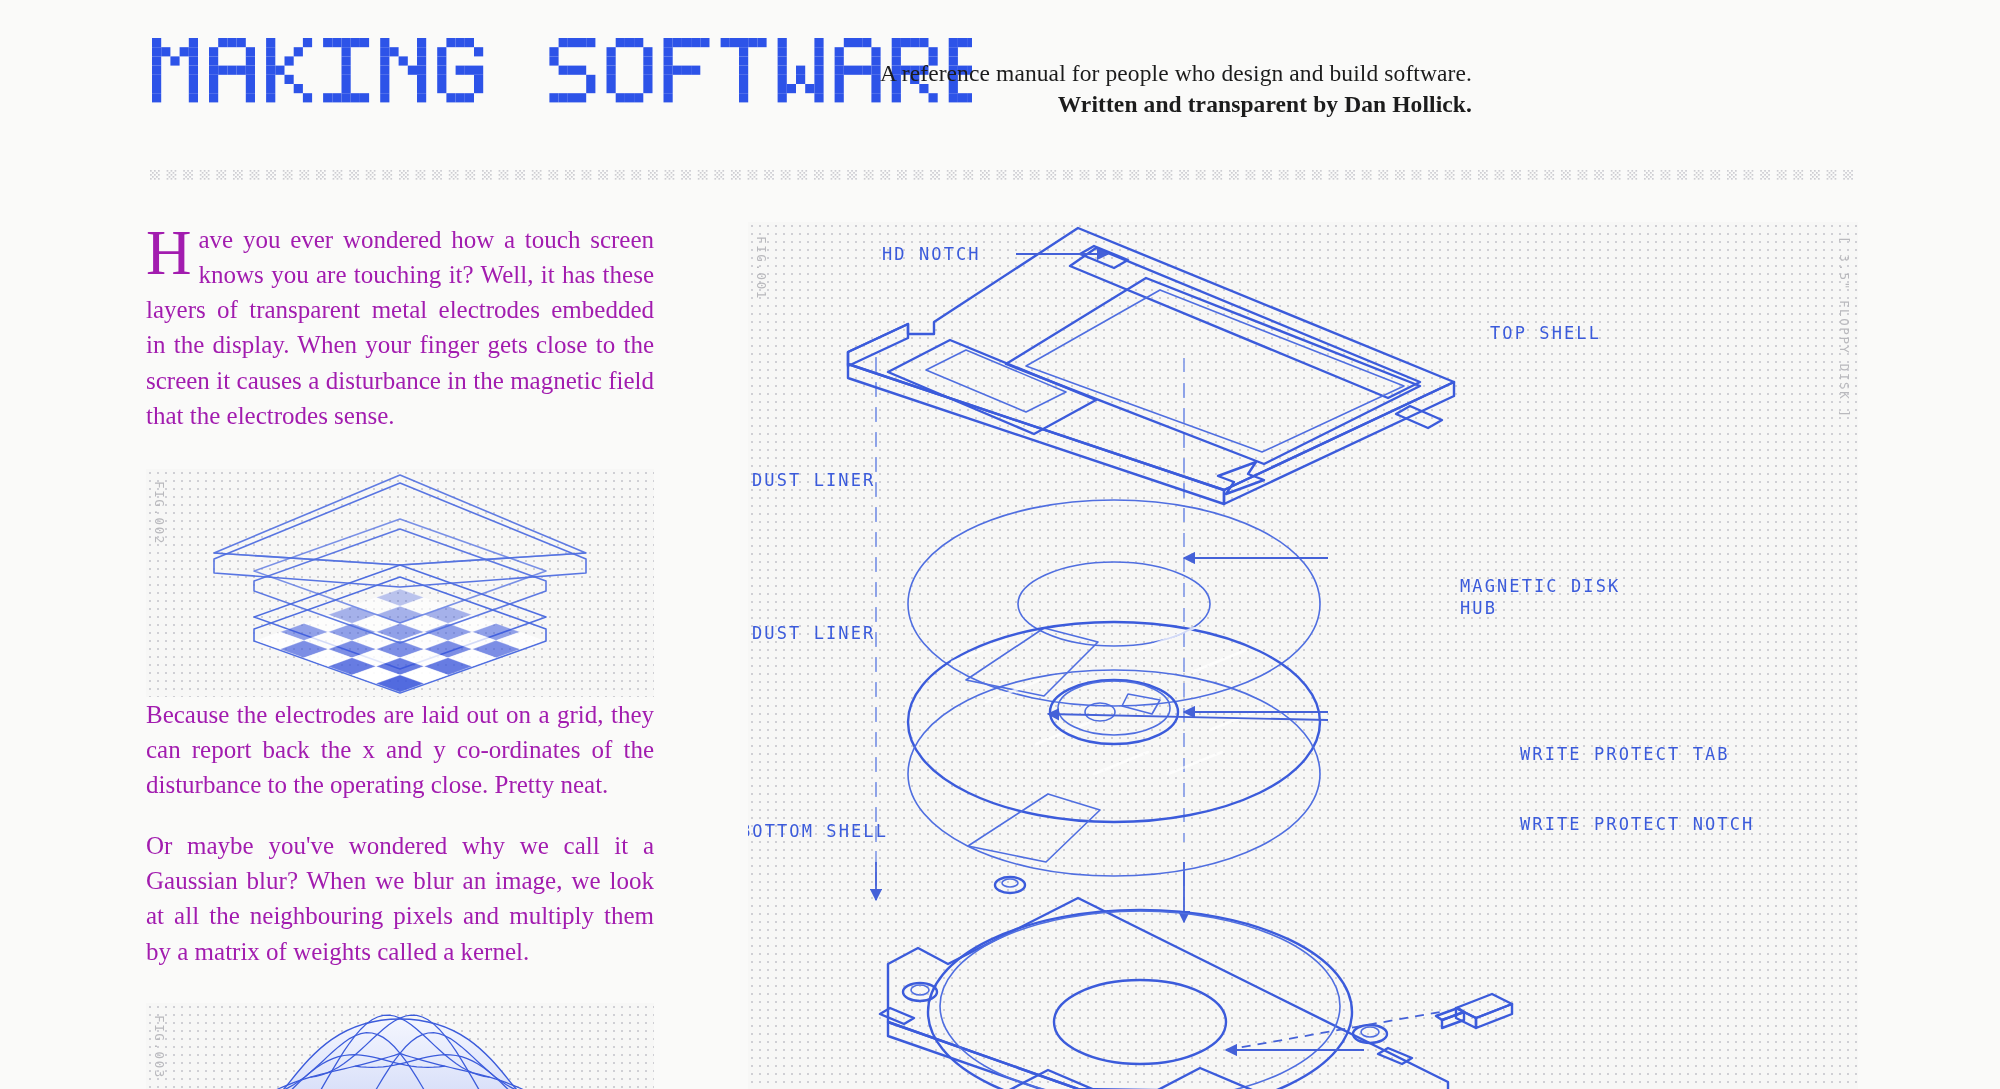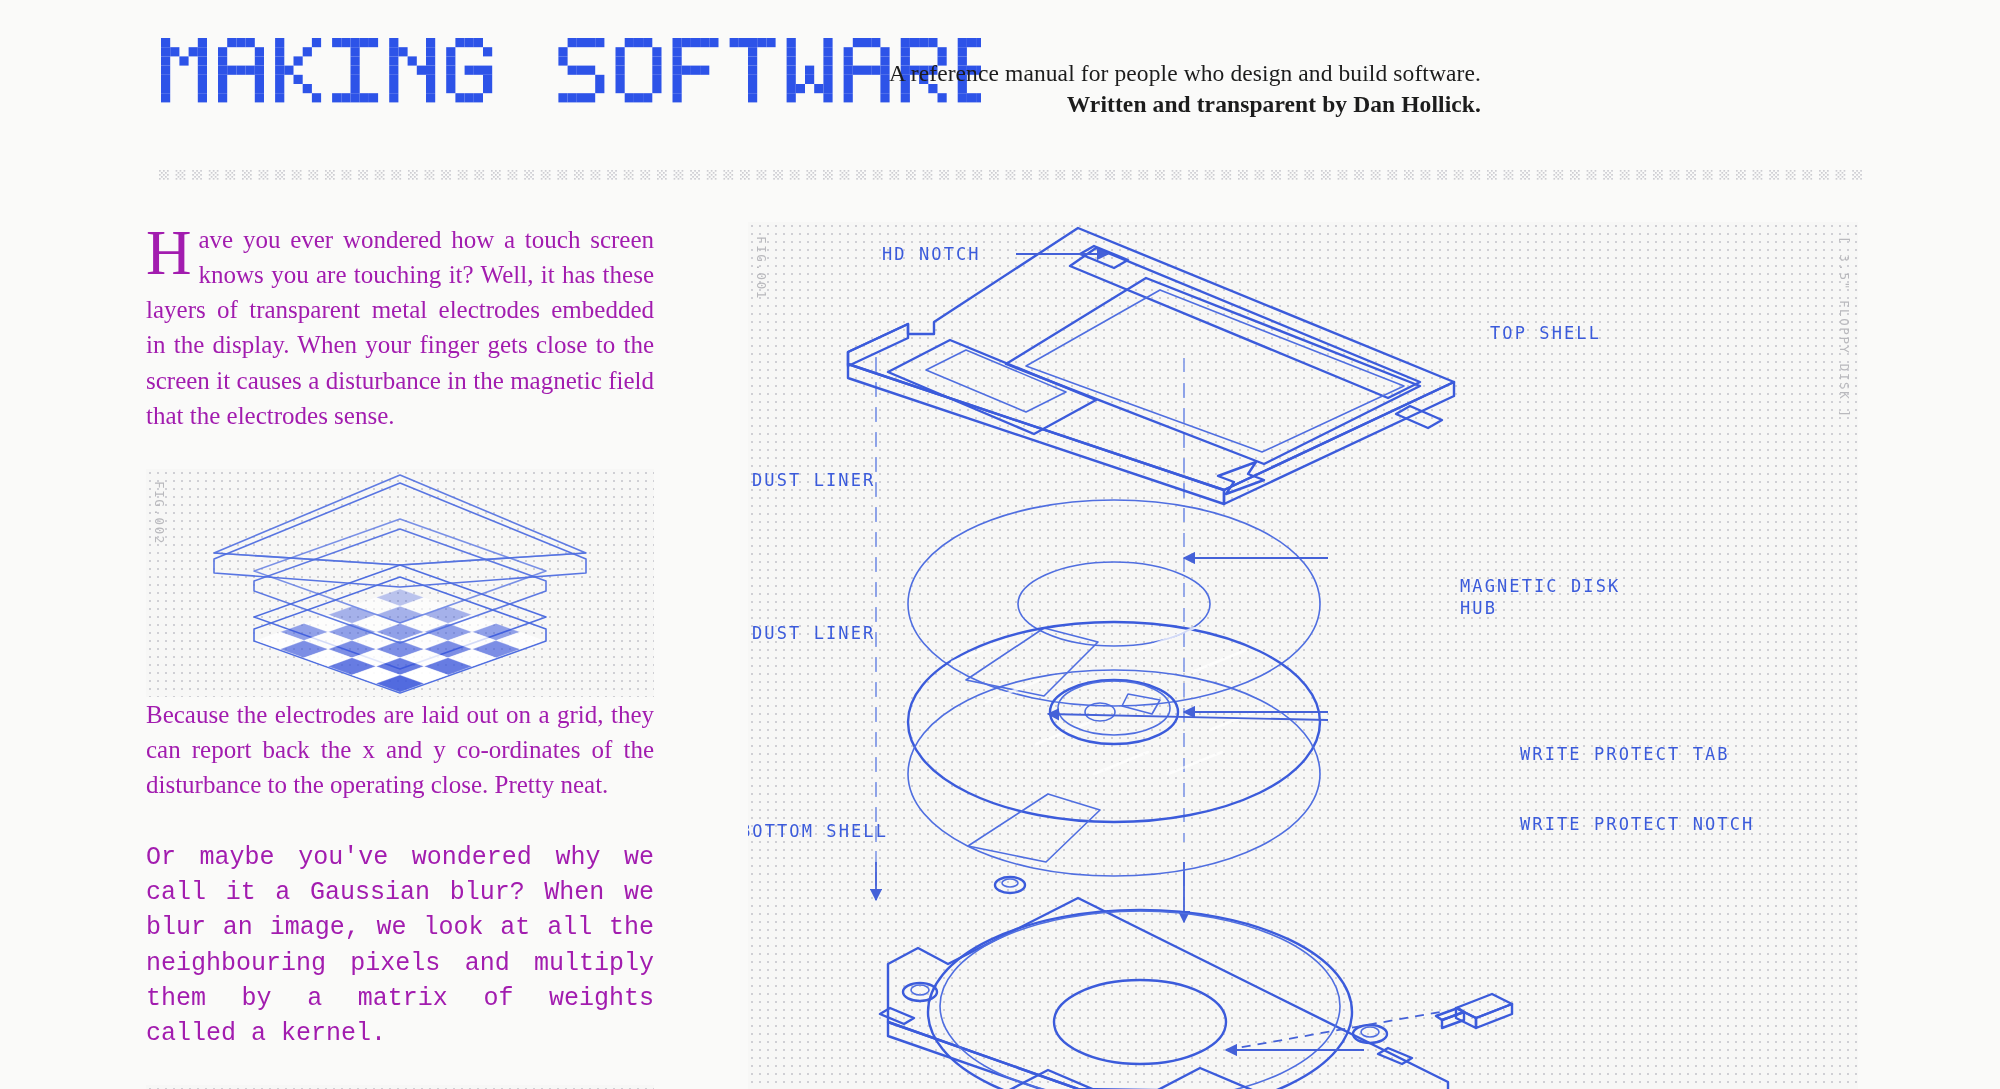--- a/index.html
+++ b/index.html
@@ -16,21 +16,21 @@
   #page {
     position: relative;
     width: 2000px;
     height: 1089px;
     background: #fafaf9;
   }
 
   
   #header {
     position: absolute;
-    left: 13px; top: 0;
+    left: 4px; top: 0;
     width: 1608px;
     height: 168px;
   }
 
   #title {
     position: absolute;
     left: 148px;
     top: 30px;
     width: 820px;
     height: 80px;
@@ -90,21 +90,21 @@
   }
   .para.first::first-letter {
     float: left;
     font-size: 63px;
     line-height: 0.82;
     padding: 6px 7px 0 0;
     font-weight: normal;
     font-family: "Liberation Serif", serif;
   }
 
-  .para + .para { margin-top: 38px; font-family: Liberation Mono, monospace; }
+  .para + .para { margin-top: 26px; }
 
   
   .figure {
     position: relative;
     background:
       radial-gradient(circle, #cfcfd4 1px, transparent 1.2px) 0 0 / 8px 8px;
     background-color: #f7f7f6;
     border: 0;
   }
   .figure .inner { position: absolute; inset: 0; }

